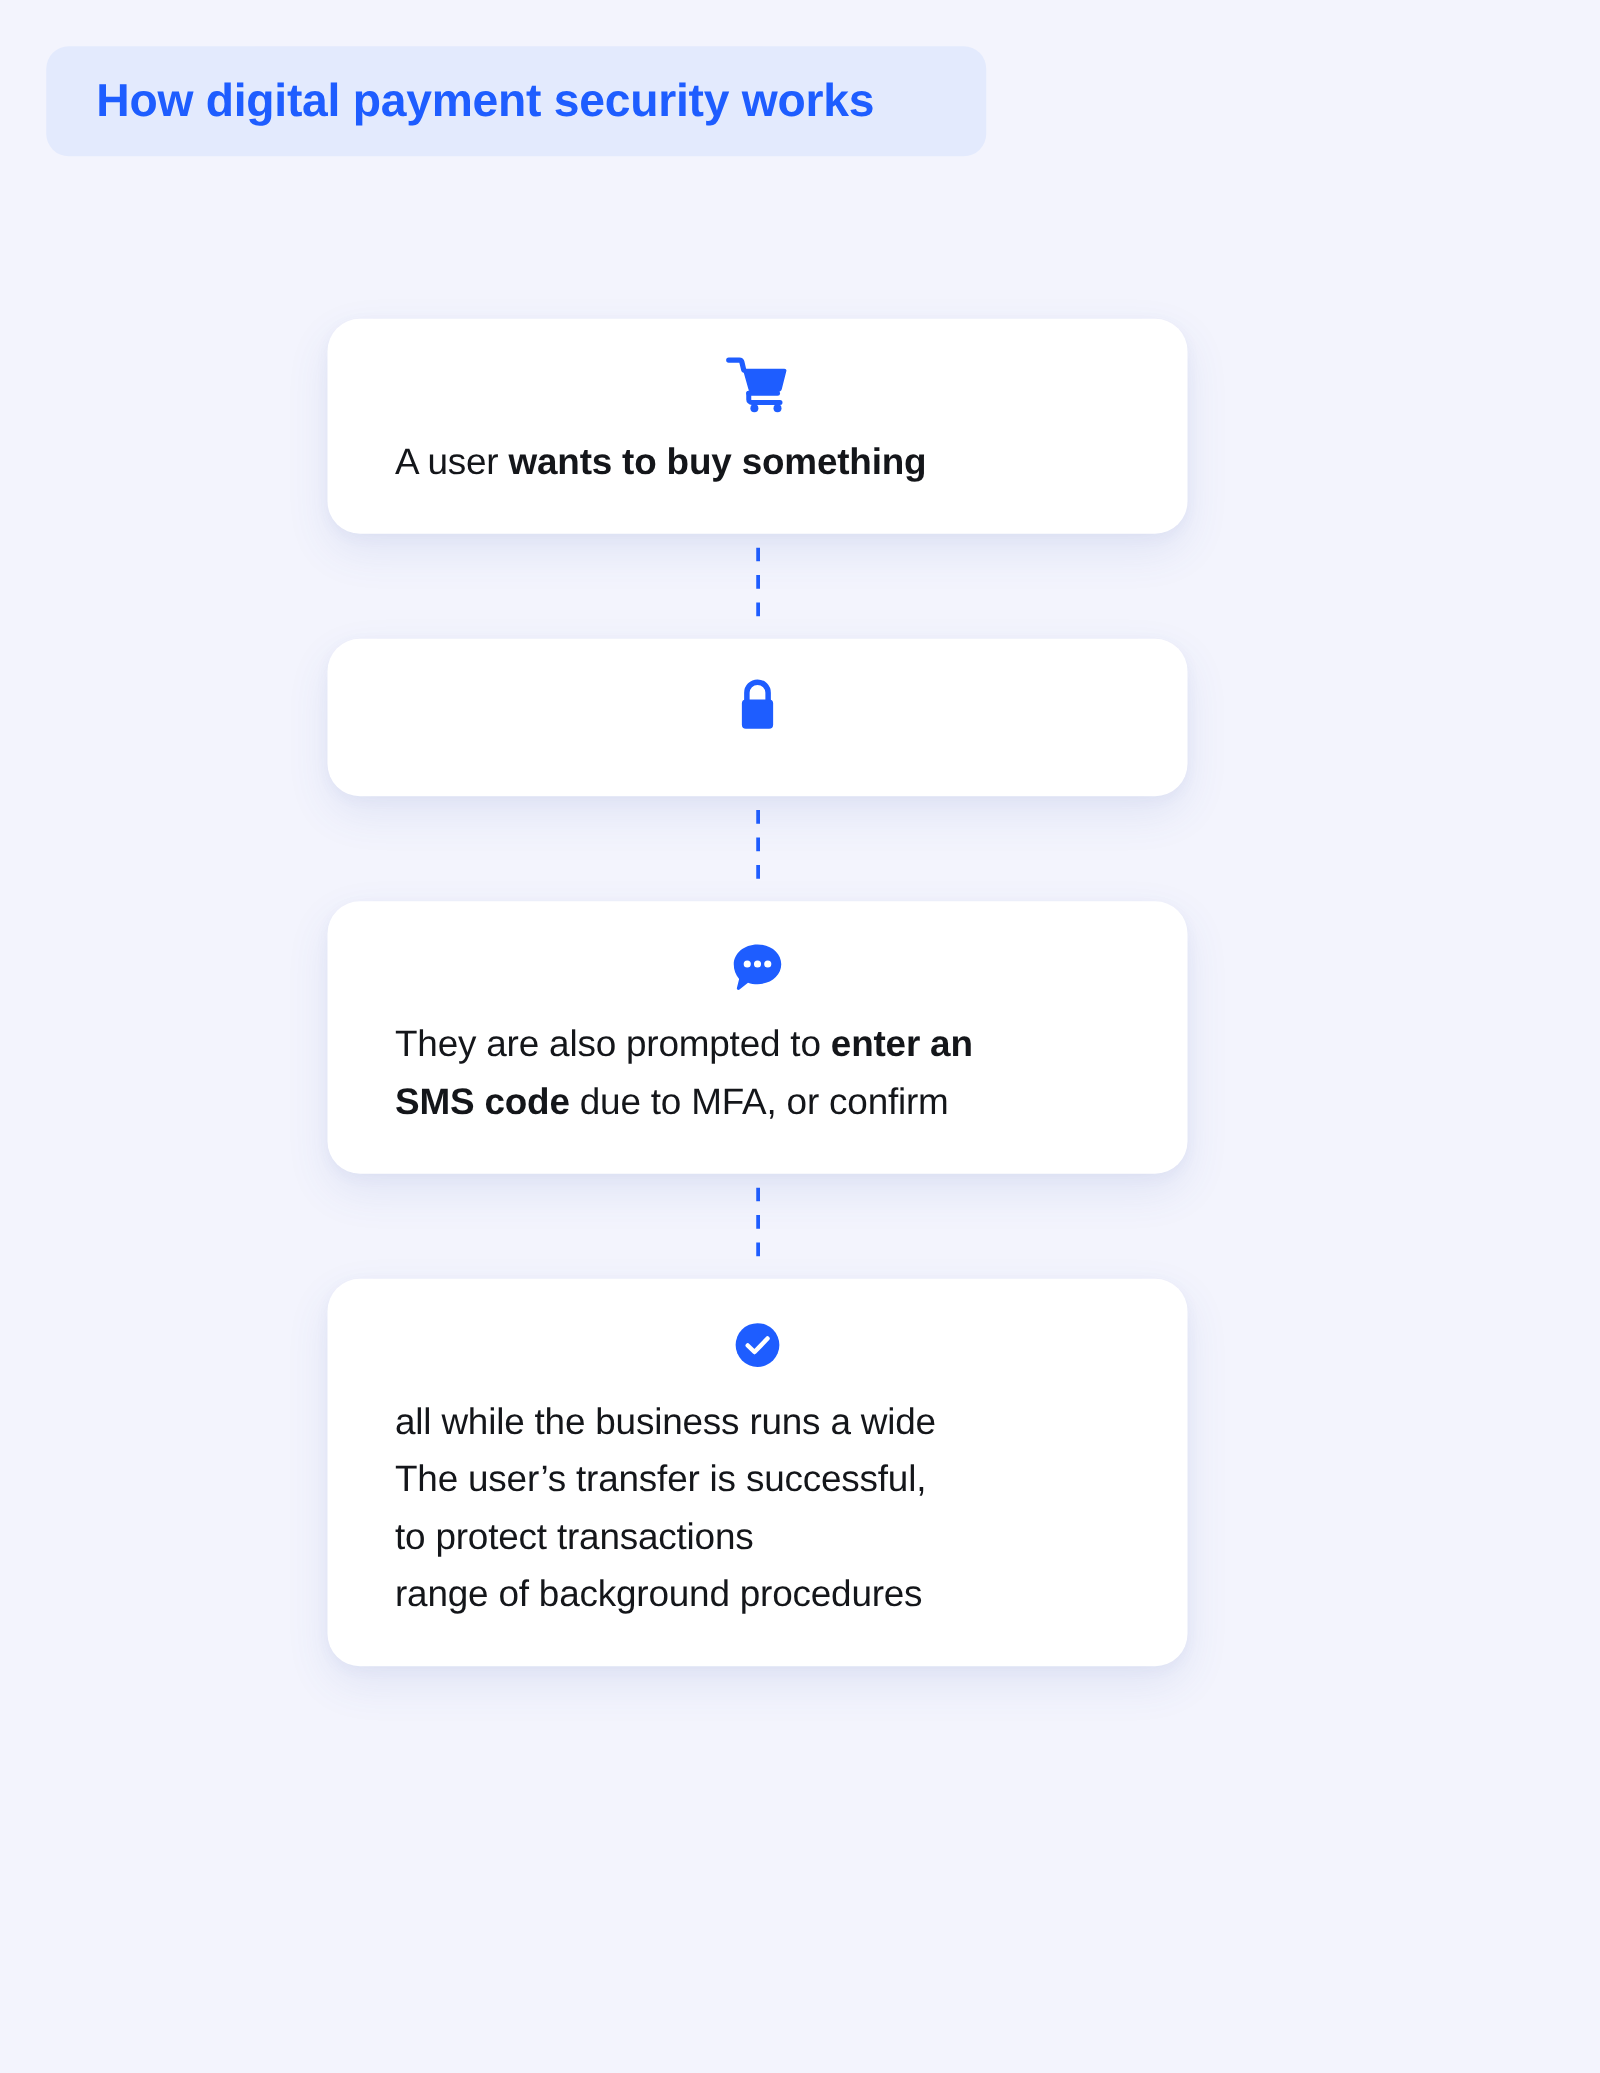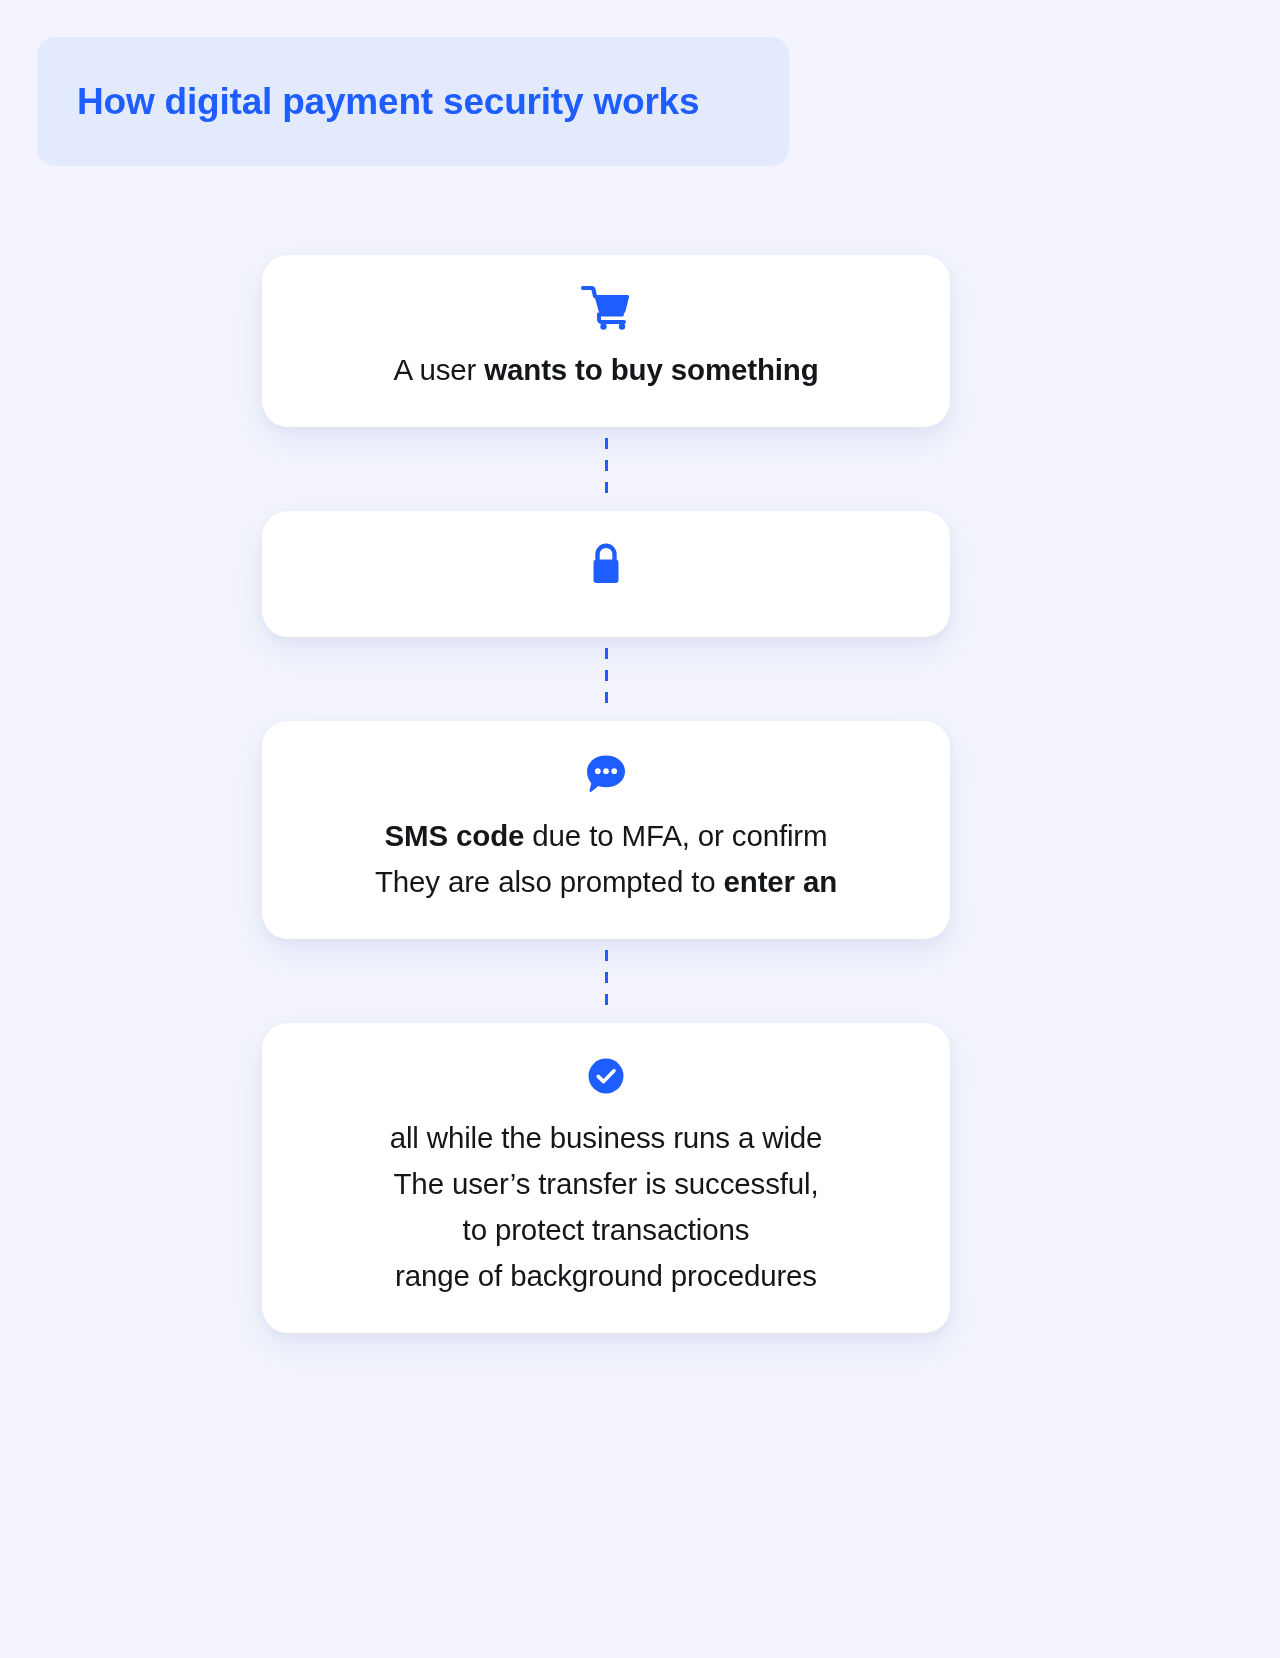--- a/index.html
+++ b/index.html
@@ -14,21 +14,21 @@
     overflow: hidden;
     position: relative;
   }
 
   
   .title-pill {
     position: absolute;
     left: 37px;
     top: 37px;
     width: 752px;
-    height: 129px;
+    height: 88px;
     background: #e3eafd;
     border-radius: 18px;
     display: flex;
     align-items: center;
     box-sizing: border-box;
     padding-left: 40px;
   }
   .title-text {
     font-size: 37px;
     font-weight: bold;
@@ -46,21 +46,20 @@
   }
 
   .card {
     position: relative;
     background: #ffffff;
     border-radius: 26px;
     box-shadow: 0 14px 34px rgba(70, 95, 180, 0.10),
                 0 3px 10px rgba(70, 95, 180, 0.05);
     padding: 30px 54px 34px 54px;
     box-sizing: border-box;
-    text-align: center;
   }
 
   .icon-wrap {
     height: 46px;
     display: flex;
     align-items: center;
     justify-content: center;
     margin-bottom: 16px;
   }
   .icon-wrap svg { display: block; }
@@ -144,22 +143,22 @@
                  C20.3 36.3 17.7 35.9 15.4 35.1
                  L8.6 40.6 C7.6 41.4 6.2 40.5 6.5 39.3
                  L8.3 32.2 C5.6 29.1 4 25 4 20.4
                  C4 11.6 12.2 4.5 23 4.5 Z" fill="#1e5dff"></path>
         <circle cx="14.8" cy="20.2" r="2.85" fill="#ffffff"></circle>
         <circle cx="23" cy="20.2" r="2.85" fill="#ffffff"></circle>
         <circle cx="31.2" cy="20.2" r="2.85" fill="#ffffff"></circle>
       </svg>
     </div>
     <div class="card-text">
+        <div><span>They are also prompted to </span><b>enter an</b></div>
         <div><b>SMS code</b><span> due to MFA, or confirm</span></div>
-        <div><span>They are also prompted to </span><b>enter an</b></div>
       </div>
   </div>
 
   <div class="connector">
     <div class="line"></div>
   </div>
 
   <div class="card">
     <div class="icon-wrap">
       <svg width="42" height="42" viewBox="0 0 42 42" aria-hidden="true">

